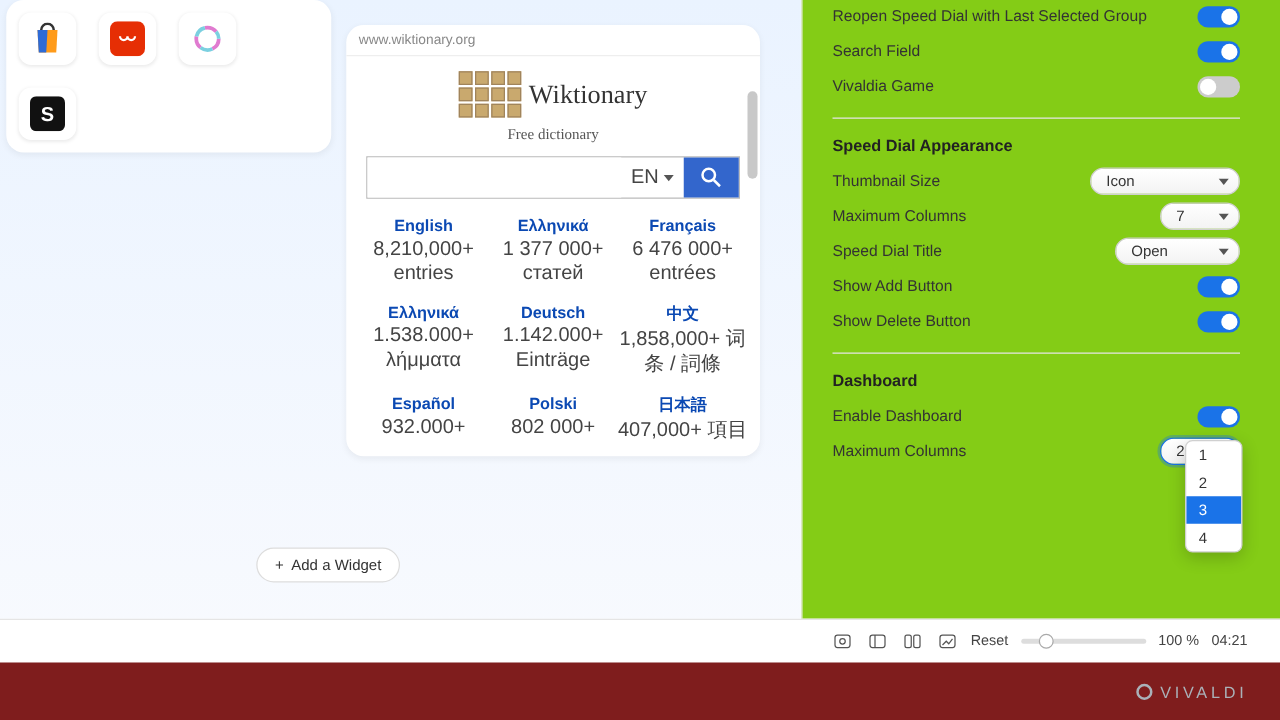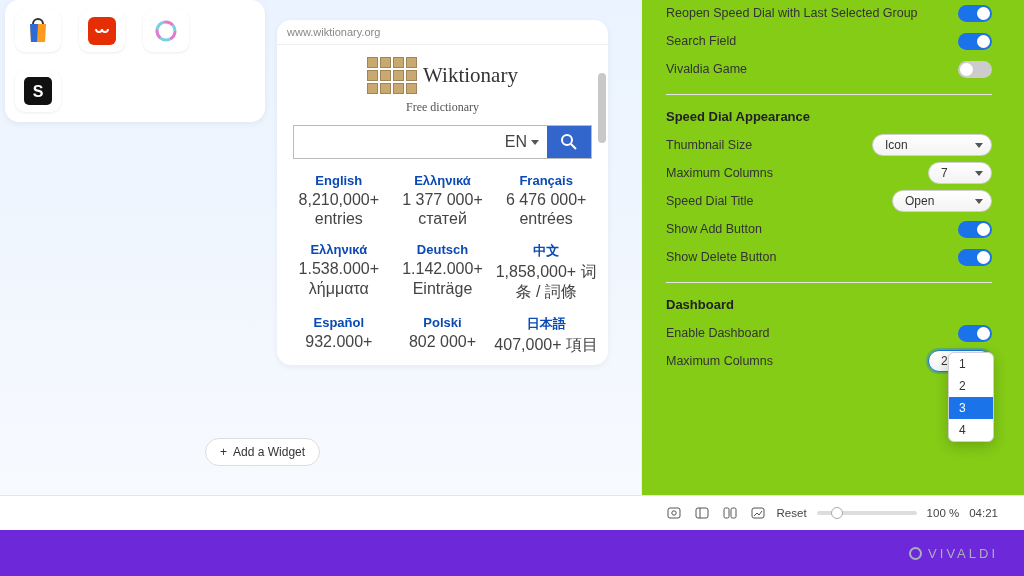--- a/index.html
+++ b/index.html
@@ -43,21 +43,21 @@
 .caret { border-left: 4px solid transparent; border-right: 4px solid transparent; border-top: 5px solid #555; }
 .dropdown-menu { position: absolute; right: 30px; top: 352px; width: 46px; background: #fff; border: 1px solid #d0d0d0; border-radius: 6px; box-shadow: 0 4px 14px rgba(0,0,0,0.2); overflow: hidden; z-index: 50; }
 .dropdown-item { padding: 4px 10px; font-size: 12px; color: #333; cursor: pointer; }
 .dropdown-item.selected { background: #1a73e8; color: #fff; }
 .open-start-btn { margin-top: 124px; padding: 6px 12px; border: 1px solid #ddd; border-radius: 8px; background: #fff; font-size: 12px; color: #333; display: inline-flex; align-items: center; gap: 6px; cursor: pointer; }
 .status-bar { position: absolute; left: 0; right: 0; top: 495px; height: 35px; background: #fff; border-top: 1px solid #e5e5e5; display: flex; align-items: center; justify-content: flex-end; gap: 10px; padding: 0 26px; font-size: 11.5px; color: #444; }
 .sb-icon { width: 18px; height: 18px; display: flex; align-items: center; justify-content: center; cursor: pointer; color: #555; }
 .sb-reset { cursor: pointer; }
 .zoom-slider { width: 100px; height: 4px; background: #ddd; position: relative; border-radius: 2px; }
 .zoom-thumb { position: absolute; left: 14px; top: -4px; width: 12px; height: 12px; background: #fff; border: 1px solid #aaa; border-radius: 50%; cursor: pointer; }
-.brand-bar { position: absolute; left: 0; right: 0; top: 530px; height: 46px; background: #6d28d9; display: flex; justify-content: flex-end; padding: 0 26px; }
+.brand-bar { position: absolute; left: 0; right: 0; top: 530px; height: 46px; background: #7f1d1d; display: flex; justify-content: flex-end; padding: 0 26px; }
 .brand { display: flex; align-items: center; gap: 6px; color: #aab1b8; font-size: 13px; letter-spacing: 3px; }
 .brand-ring { width: 13px; height: 13px; border: 2px solid #aab1b8; border-radius: 50%; }
 </style>
 </head>
 <body>
 
 <div class="main-region">
   <div class="app-grid">
     <div class="app-row">
       <div class="app-tile">

